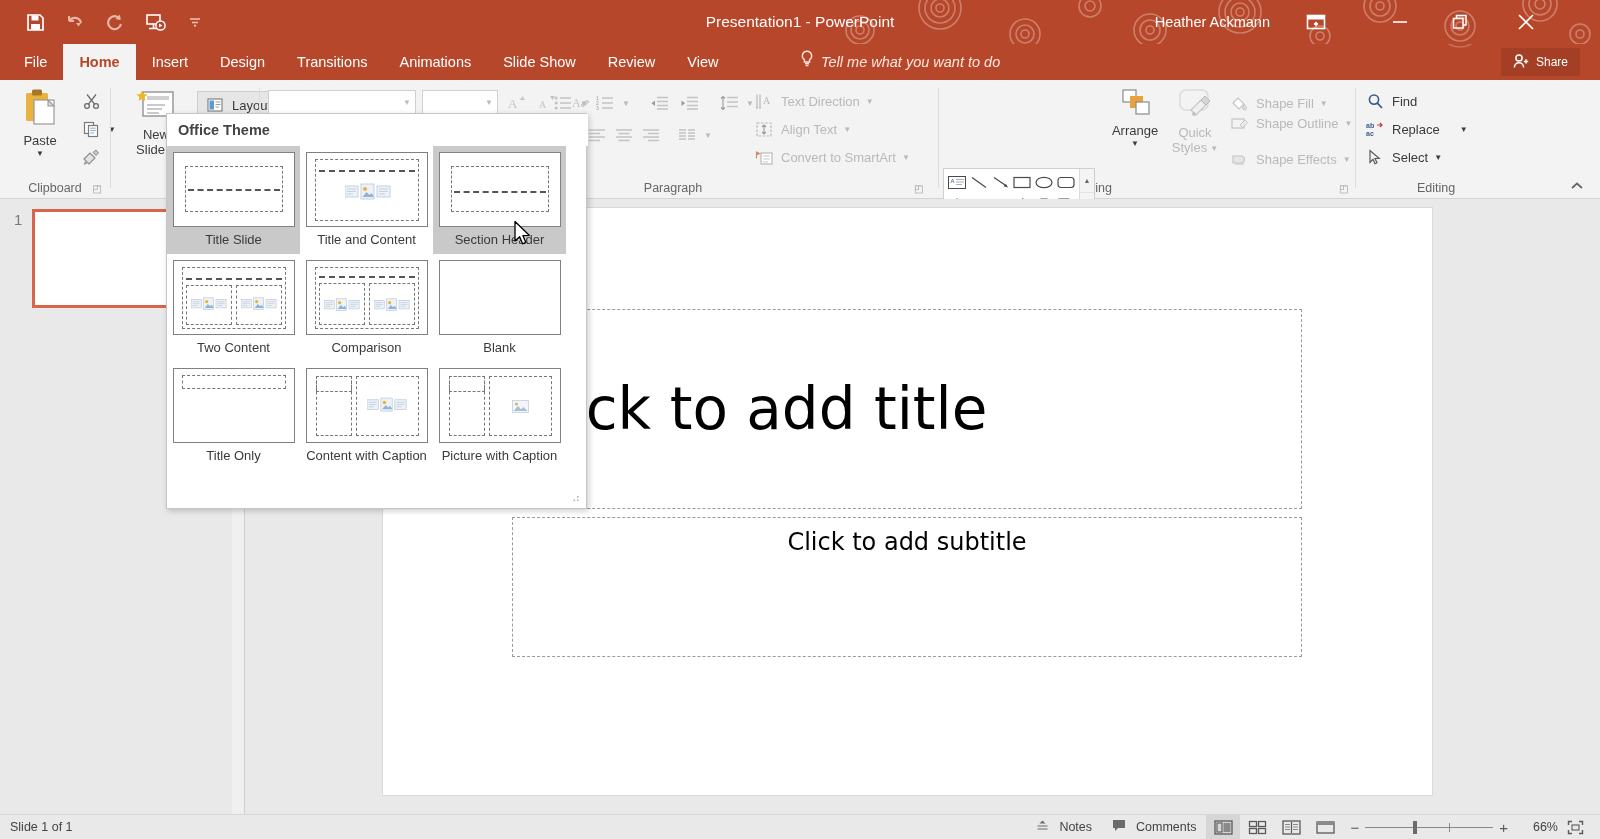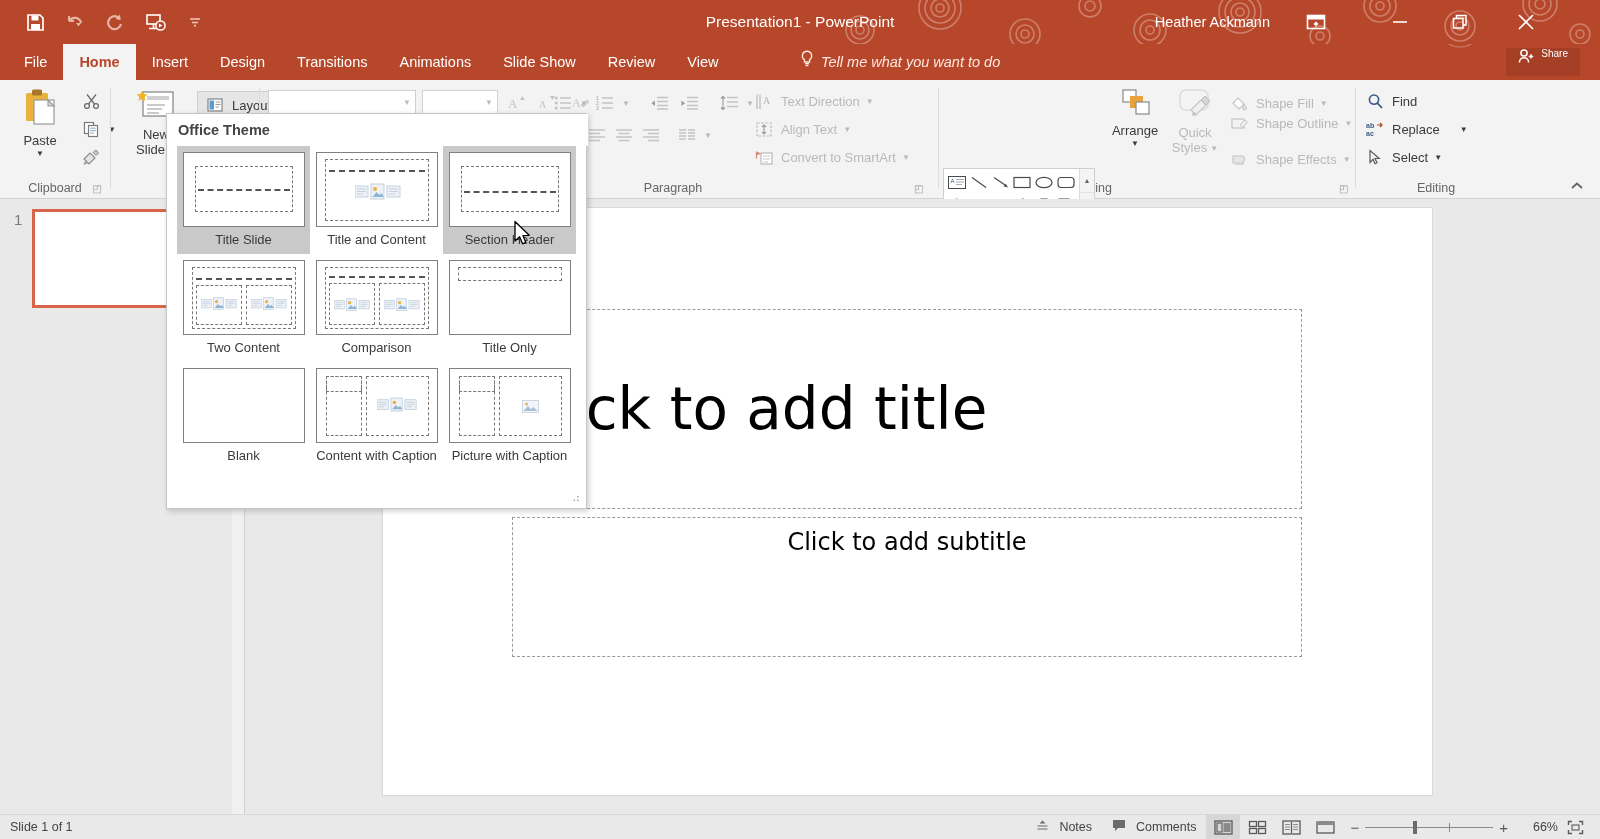--- a/index.html
+++ b/index.html
@@ -47,21 +47,21 @@
     padding: 0 16px; height: 36px; line-height: 36px; color: #fff;
     font-size: 14.5px; white-space: nowrap; cursor: default;
   }
   .tab.active { background: #f3f3f3; color: #b7472a; font-weight: bold; }
   .tellme {
     position: absolute; left: 800px; top: 0; height: 36px; line-height: 36px;
     color: #ffe6de; font-size: 14.5px; font-style: italic; display: flex; align-items: center; gap: 7px;
   }
   .share-btn {
     position: absolute; right: 20px; top: 4px; height: 28px; padding: 0 12px;
-    display: flex; gap: 6px; color: #fff; font-size: 10px;
+    display: flex; align-items: center; gap: 6px; color: #fff; font-size: 12px;
     background: rgba(0,0,0,.10);
   }
 
   
   .ribbon {
     position: absolute; left: 0; top: 80px; width: 1600px; height: 119px;
     background: #f3f3f3; border-bottom: 1px solid #d4d4d4;
   }
   .grp { position: absolute; top: 0; height: 118px; }
   .grp-sep { position: absolute; top: 8px; width: 1px; height: 100px; background: #dcdcdc; }
@@ -164,21 +164,21 @@
     position: absolute; left: 166px; top: 113px; width: 421px; height: 396px;
     background: #fff; border: 1px solid #c6c6c6; box-shadow: 2px 2px 6px rgba(0,0,0,.20);
     z-index: 50;
   }
   .dd-header {
     position: absolute; left: 0; top: 0; width: 421px; height: 32px;
     display: flex; align-items: center; padding-left: 11px;
     font-size: 14.5px; font-weight: bold; color: #444; background: #fff;
   }
   .dd-grid {
-    position: absolute; left: 10px; top: 32px; width: 400px;
+    position: absolute; left: 0; top: 32px; width: 400px;
     display: grid; grid-template-columns: repeat(3, 133px); grid-auto-rows: auto;
   }
   .dd-cell { padding: 6px 4px 6px 4px; display: flex; flex-direction: column; align-items: center; }
   .dd-cell.sel { background: #c9c9c9; }
   .dd-thumb {
     width: 122px; height: 75px; background: #fff; border: 1px solid #808080; position: relative;
   }
   .dd-label {
     margin-top: 5px; font-size: 13px; color: #3a3a3a; text-align: center; line-height: 1.22;
     max-width: 124px;
@@ -962,29 +962,29 @@
               <circle cx="20" cy="6" r="2" fill="#e8b23c"></circle>
               <path d="M17.5 14l4-5 3 3 2-2 2.5 4z" fill="#8fb3d6"></path>
             <rect x="32" y="3" width="13" height="11" fill="#eef2f7" stroke="#b6c6d8" stroke-width=".8"></rect>
               <path d="M34 6h9M34 8.5h9M34 11h6" stroke="#b6c6d8" stroke-width=".8"></path>
           </svg>
         </div>
         <div class="dd-label">Comparison</div>
       </div>
 
       <div class="dd-cell">
+        <div class="dd-thumb"></div>
+        <div class="dd-label">Blank</div>
+      </div>
+
+      <div class="dd-cell">
         <div class="dd-thumb">
           <div class="m m-dash" style="left:8px; top:6px; width:104px; height:14px;"></div>
         </div>
         <div class="dd-label">Title Only</div>
-      </div>
-
-      <div class="dd-cell">
-        <div class="dd-thumb"></div>
-        <div class="dd-label">Blank</div>
       </div>
 
       <div class="dd-cell">
         <div class="dd-thumb">
           <div class="m m-dash" style="left:9px; top:7px; width:36px; height:16px;"></div>
           <div class="m m-dash" style="left:9px; top:7px; width:36px; height:60px;"></div>
           <div class="m m-dash" style="left:49px; top:7px; width:63px; height:60px;"></div>
           <svg class="m" style="left:60px; top:28px;" width="40" height="16" viewBox="0 0 46 18">
             <rect x="0" y="3" width="13" height="11" fill="#eef2f7" stroke="#b6c6d8" stroke-width=".8"></rect>
               <path d="M2 6h9M2 8.5h9M2 11h6" stroke="#b6c6d8" stroke-width=".8"></path>

